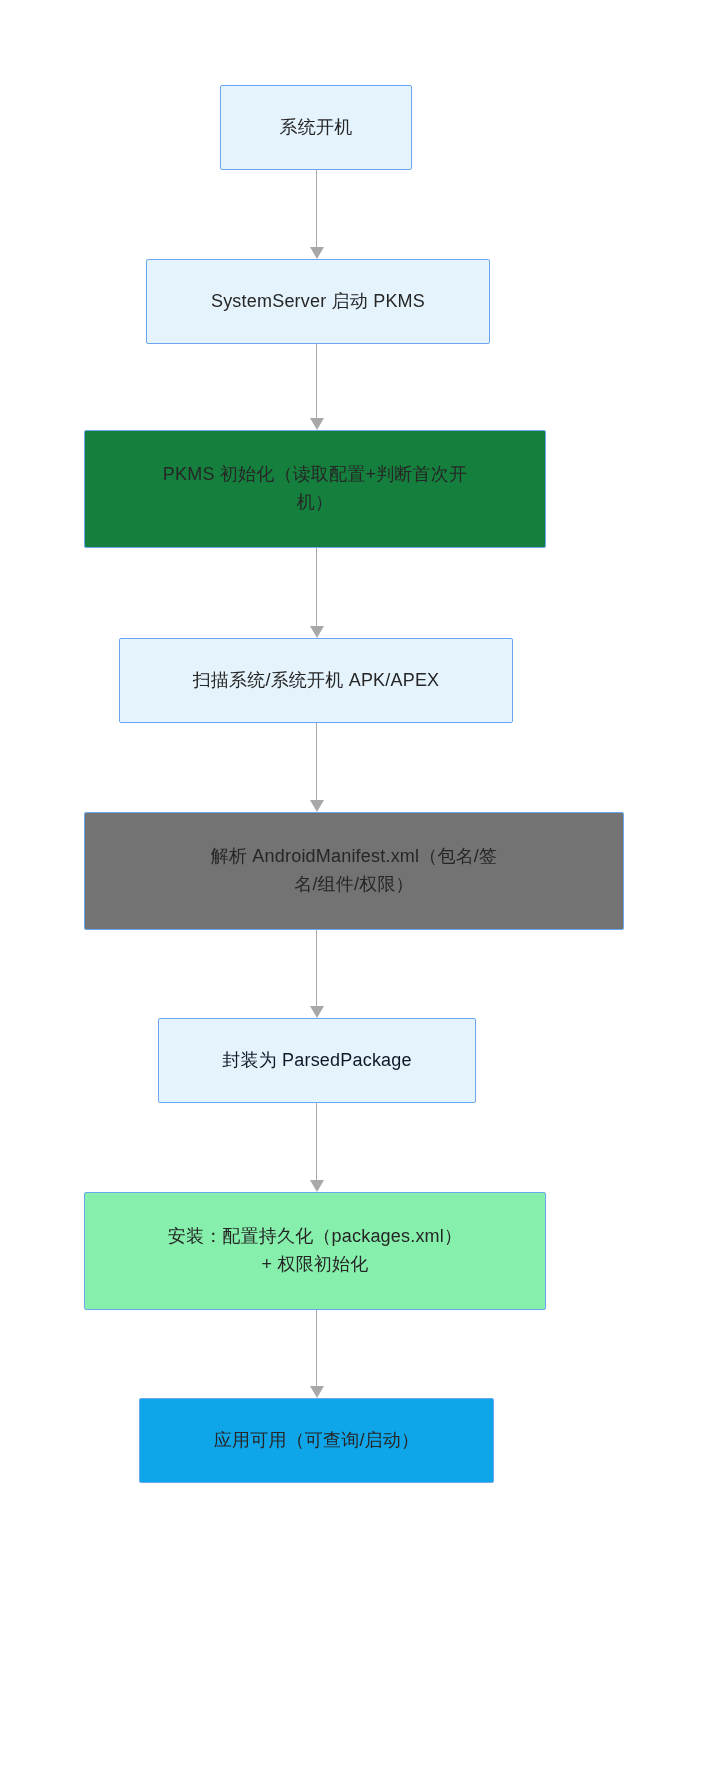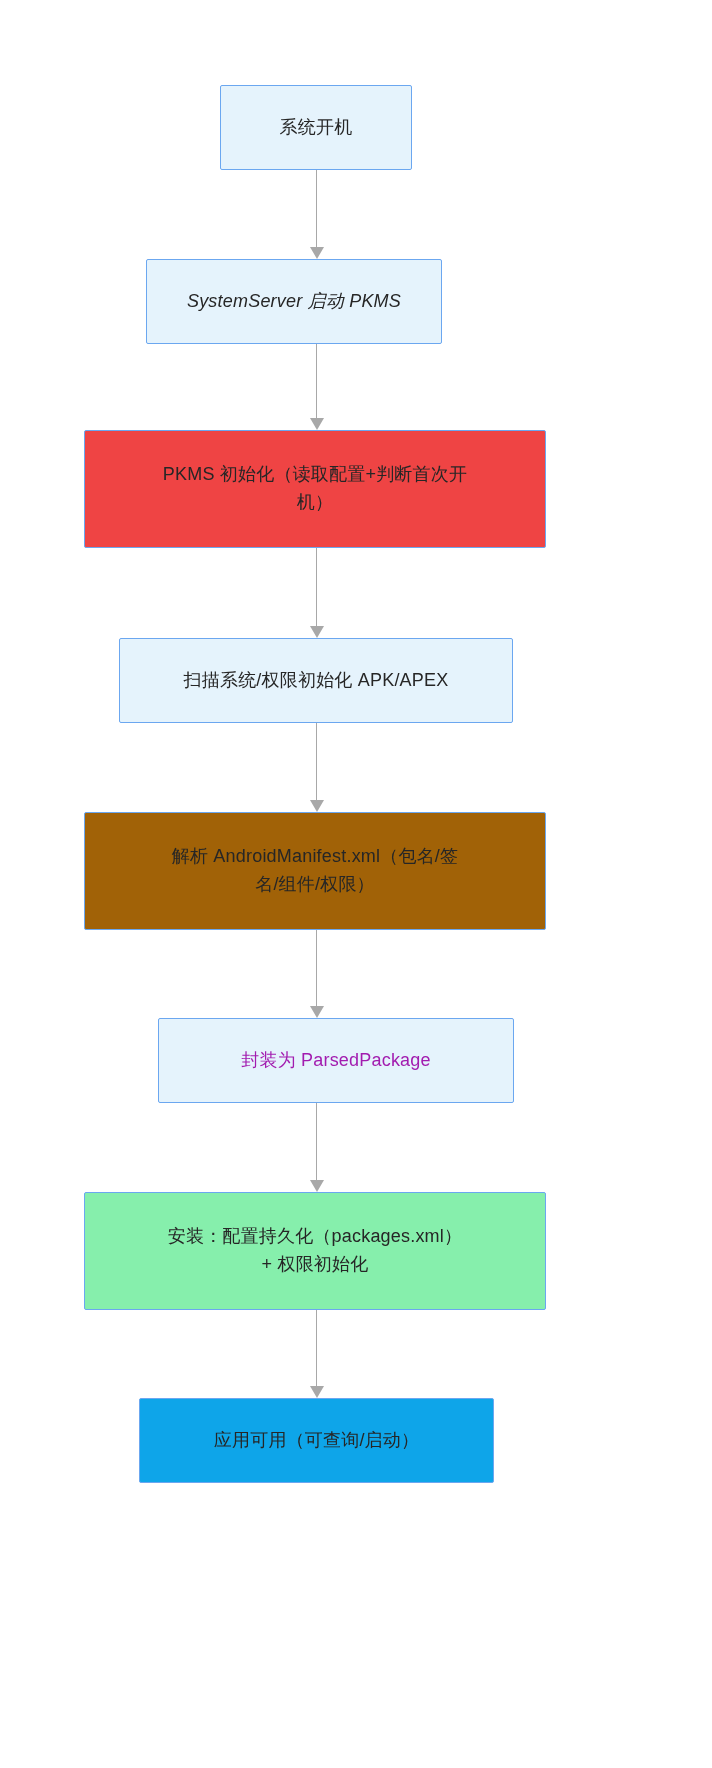--- a/index.html
+++ b/index.html
@@ -67,23 +67,23 @@
     <div class="arrow-head" style="left: 309.8px; top: 626px; border-top-color: rgb(168, 168, 168);"></div>
     <div class="edge" style="left: 316px; top: 723px; height: 77px; border-left-color: rgb(168, 168, 168);"></div>
     <div class="arrow-head" style="left: 309.8px; top: 800px; border-top-color: rgb(168, 168, 168);"></div>
     <div class="edge" style="left: 316px; top: 930px; height: 76px; border-left-color: rgb(168, 168, 168);"></div>
     <div class="arrow-head" style="left: 309.8px; top: 1006px; border-top-color: rgb(168, 168, 168);"></div>
     <div class="edge" style="left: 316px; top: 1103px; height: 77px; border-left-color: rgb(168, 168, 168);"></div>
     <div class="arrow-head" style="left: 309.8px; top: 1180px; border-top-color: rgb(168, 168, 168);"></div>
     <div class="edge" style="left: 316px; top: 1310px; height: 76px; border-left-color: rgb(168, 168, 168);"></div>
     <div class="arrow-head" style="left: 309.8px; top: 1386px; border-top-color: rgb(168, 168, 168);"></div>
     <div class="node" style="left: 220px; top: 85px; width: 192px; height: 85px; background: rgb(229, 243, 252); border-color: rgb(107, 167, 240); color: rgb(38, 38, 38);"><span class="node-label">系统开机</span></div>
-    <div class="node" style="left: 146px; top: 259px; width: 296px; height: 85px; background: rgb(229, 243, 252); border-color: rgb(107, 167, 240); color: rgb(38, 38, 38); font-style: italic;"><span class="node-label">SystemServer 启动 PKMS</span></div>
-    <div class="node" style="left: 84px; top: 430px; width: 462px; height: 118px; background: #ef4444; border-color: rgb(107, 167, 240); color: rgb(38, 38, 38);"><span class="node-label">PKMS 初始化（读取配置+判断首次开
+    <div class="node" style="left: 146px; top: 259px; width: 344px; height: 85px; background: rgb(229, 243, 252); border-color: rgb(107, 167, 240); color: rgb(38, 38, 38);"><span class="node-label">SystemServer 启动 PKMS</span></div>
+    <div class="node" style="left: 84px; top: 430px; width: 462px; height: 118px; background: #15803d; border-color: rgb(107, 167, 240); color: rgb(38, 38, 38);"><span class="node-label">PKMS 初始化（读取配置+判断首次开
 机）</span></div>
-    <div class="node" style="left: 119px; top: 638px; width: 394px; height: 85px; background: rgb(229, 243, 252); border-color: rgb(107, 167, 240); color: rgb(38, 38, 38);"><span class="node-label">扫描系统/权限初始化 APK/APEX</span></div>
-    <div class="node" style="left: 84px; top: 812px; width: 462px; height: 118px; background: #a16207; border-color: rgb(107, 167, 240); color: rgb(38, 38, 38);"><span class="node-label">解析 AndroidManifest.xml（包名/签
+    <div class="node" style="left: 119px; top: 638px; width: 394px; height: 85px; background: rgb(229, 243, 252); border-color: rgb(107, 167, 240); color: rgb(38, 38, 38);"><span class="node-label">扫描系统/系统开机 APK/APEX</span></div>
+    <div class="node" style="left: 84px; top: 812px; width: 540px; height: 118px; background: #737373; border-color: rgb(107, 167, 240); color: rgb(38, 38, 38);"><span class="node-label">解析 AndroidManifest.xml（包名/签
 名/组件/权限）</span></div>
-    <div class="node" style="left: 158px; top: 1018px; width: 356px; height: 85px; background: rgb(229, 243, 252); border-color: rgb(107, 167, 240); color: #a21caf;"><span class="node-label">封装为 ParsedPackage</span></div>
+    <div class="node" style="left: 158px; top: 1018px; width: 318px; height: 85px; background: rgb(229, 243, 252); border-color: rgb(107, 167, 240); color: #0f172a;"><span class="node-label">封装为 ParsedPackage</span></div>
     <div class="node" style="left: 84px; top: 1192px; width: 462px; height: 118px; background: #86efac; border-color: rgb(107, 167, 240); color: rgb(38, 38, 38);"><span class="node-label">安装：配置持久化（packages.xml）
 + 权限初始化</span></div>
     <div class="node" style="left: 139px; top: 1398px; width: 355px; height: 85px; background: #0ea5e9; border-color: rgb(107, 167, 240); color: rgb(38, 38, 38);"><span class="node-label">应用可用（可查询/启动）</span></div>
   </div>
 
 </body></html>

